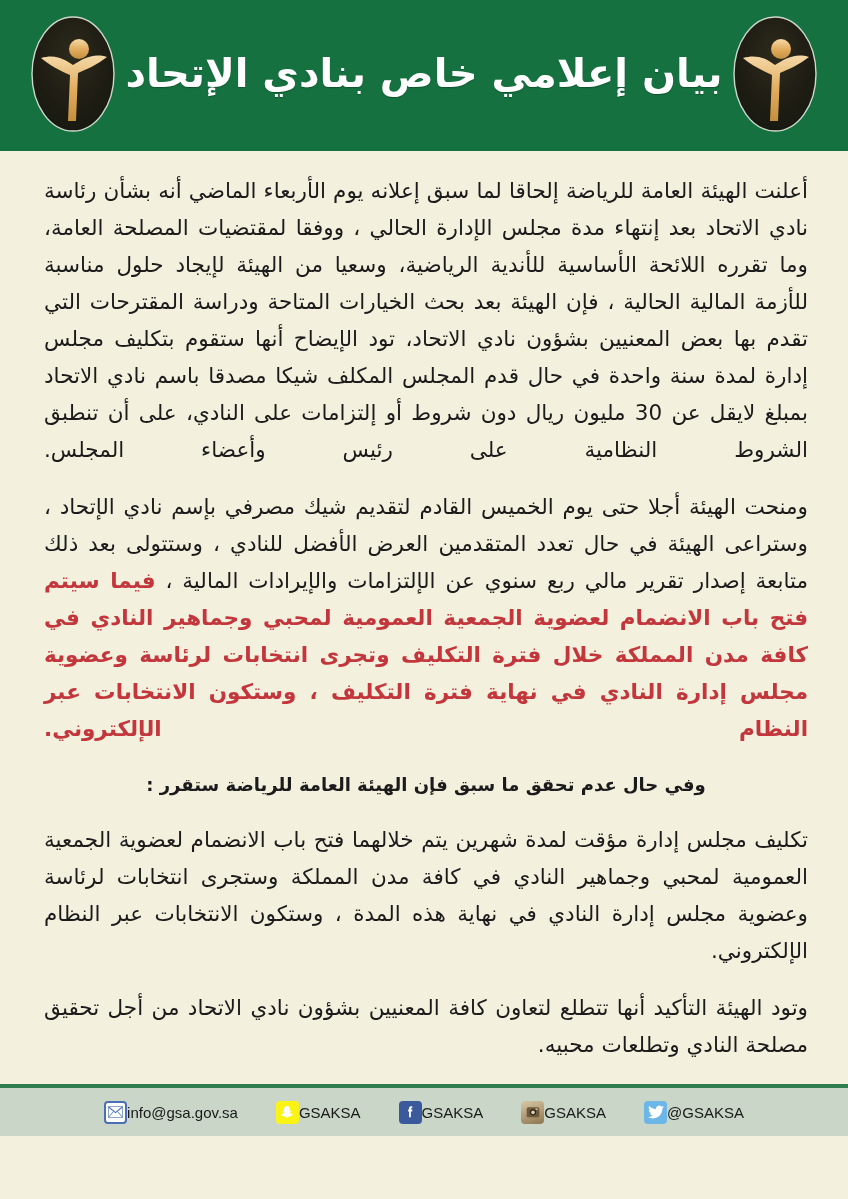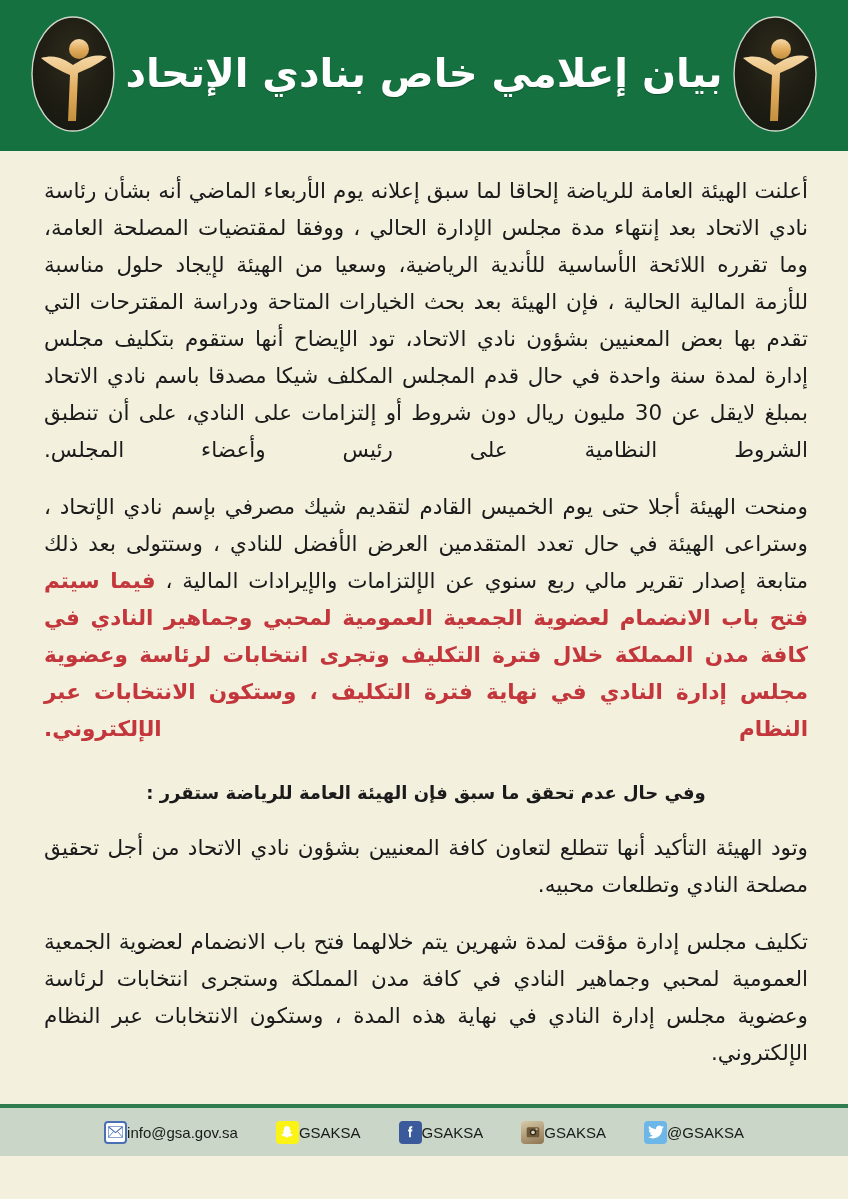--- a/index.html
+++ b/index.html
@@ -49,21 +49,21 @@
     width: 92px;
     height: 122px;
   }
   .logo.left  { left: 27px; }
   .logo.right { right: 27px; }
 
   
   .body-wrap {
     flex: 1 1 auto;
     background: #f4f0de;
-    padding: 22px 40px 12px 44px;
+    padding: 22px 40px 0 44px;
     box-sizing: border-box;
     direction: rtl;
   }
   .para {
     color: #1b1b1b;
     font-size: 21.5px;
     line-height: 1.72;
     text-align: justify;
     text-align-last: justify;
     direction: rtl;
@@ -78,21 +78,21 @@
     font-weight: bold;
   }
   .para.bold-head {
     font-weight: bold;
     text-align: center;
     text-align-last: center;
     font-size: 18px;
     margin: 4px 0 22px 0;
   }
   .para.tight {
-    margin-bottom: 30px;
+    margin-bottom: 22px;
   }
 
   
   .footer-rule {
     height: 4px;
     background: #2f7d4f;
     flex: 0 0 auto;
   }
   .footer {
     height: 48px;
@@ -184,23 +184,23 @@
   </div>
 
   <div class="body-wrap">
 
     <p class="para">أعلنت الهيئة العامة للرياضة إلحاقا لما سبق إعلانه يوم الأربعاء الماضي أنه بشأن رئاسة نادي الاتحاد بعد إنتهاء مدة مجلس الإدارة الحالي ، ووفقا لمقتضيات المصلحة العامة، وما تقرره اللائحة الأساسية للأندية الرياضية، وسعيا من الهيئة لإيجاد حلول مناسبة للأزمة المالية الحالية ، فإن الهيئة بعد بحث الخيارات المتاحة ودراسة المقترحات التي تقدم بها بعض المعنيين بشؤون نادي الاتحاد، تود الإيضاح أنها ستقوم بتكليف مجلس إدارة لمدة سنة واحدة في حال قدم المجلس المكلف شيكا مصدقا باسم نادي الاتحاد بمبلغ لايقل عن 30 مليون ريال دون شروط أو إلتزامات على النادي، على أن تنطبق الشروط النظامية على رئيس وأعضاء المجلس.</p>
 
     <p class="para tight"><span>ومنحت الهيئة أجلا حتى يوم الخميس القادم لتقديم شيك مصرفي بإسم نادي الإتحاد ، وستراعى الهيئة في حال تعدد المتقدمين العرض الأفضل للنادي ، وستتولى بعد ذلك متابعة إصدار تقرير مالي ربع سنوي عن الإلتزامات والإيرادات المالية ، </span><span class="red">فيما سيتم فتح باب الانضمام لعضوية الجمعية العمومية لمحبي وجماهير النادي في كافة مدن المملكة خلال فترة التكليف وتجرى انتخابات لرئاسة وعضوية مجلس إدارة النادي في نهاية فترة التكليف ، وستكون الانتخابات عبر النظام الإلكتروني.</span></p>
 
     <p class="para bold-head">وفي حال عدم تحقق ما سبق فإن الهيئة العامة للرياضة ستقرر :</p>
 
+    <p class="para">تكليف مجلس إدارة مؤقت لمدة شهرين يتم خلالهما  فتح  باب الانضمام لعضوية الجمعية العمومية لمحبي وجماهير النادي في كافة مدن المملكة وستجرى انتخابات لرئاسة وعضوية مجلس إدارة النادي في نهاية هذه المدة  ، وستكون الانتخابات  عبر النظام الإلكتروني.</p>
+
     <p class="para last-natural">وتود الهيئة التأكيد أنها تتطلع لتعاون  كافة المعنيين بشؤون نادي الاتحاد من أجل تحقيق مصلحة النادي وتطلعات محبيه.</p>
-
-    <p class="para">تكليف مجلس إدارة مؤقت لمدة شهرين يتم خلالهما  فتح  باب الانضمام لعضوية الجمعية العمومية لمحبي وجماهير النادي في كافة مدن المملكة وستجرى انتخابات لرئاسة وعضوية مجلس إدارة النادي في نهاية هذه المدة  ، وستكون الانتخابات  عبر النظام الإلكتروني.</p>
 
   </div>
 
   <div class="footer-rule"></div>
 
   <div class="footer">
 
     <div class="social">
       <span class="sicon ic-twitter">
         <svg width="16" height="14" viewBox="0 0 24 20">

